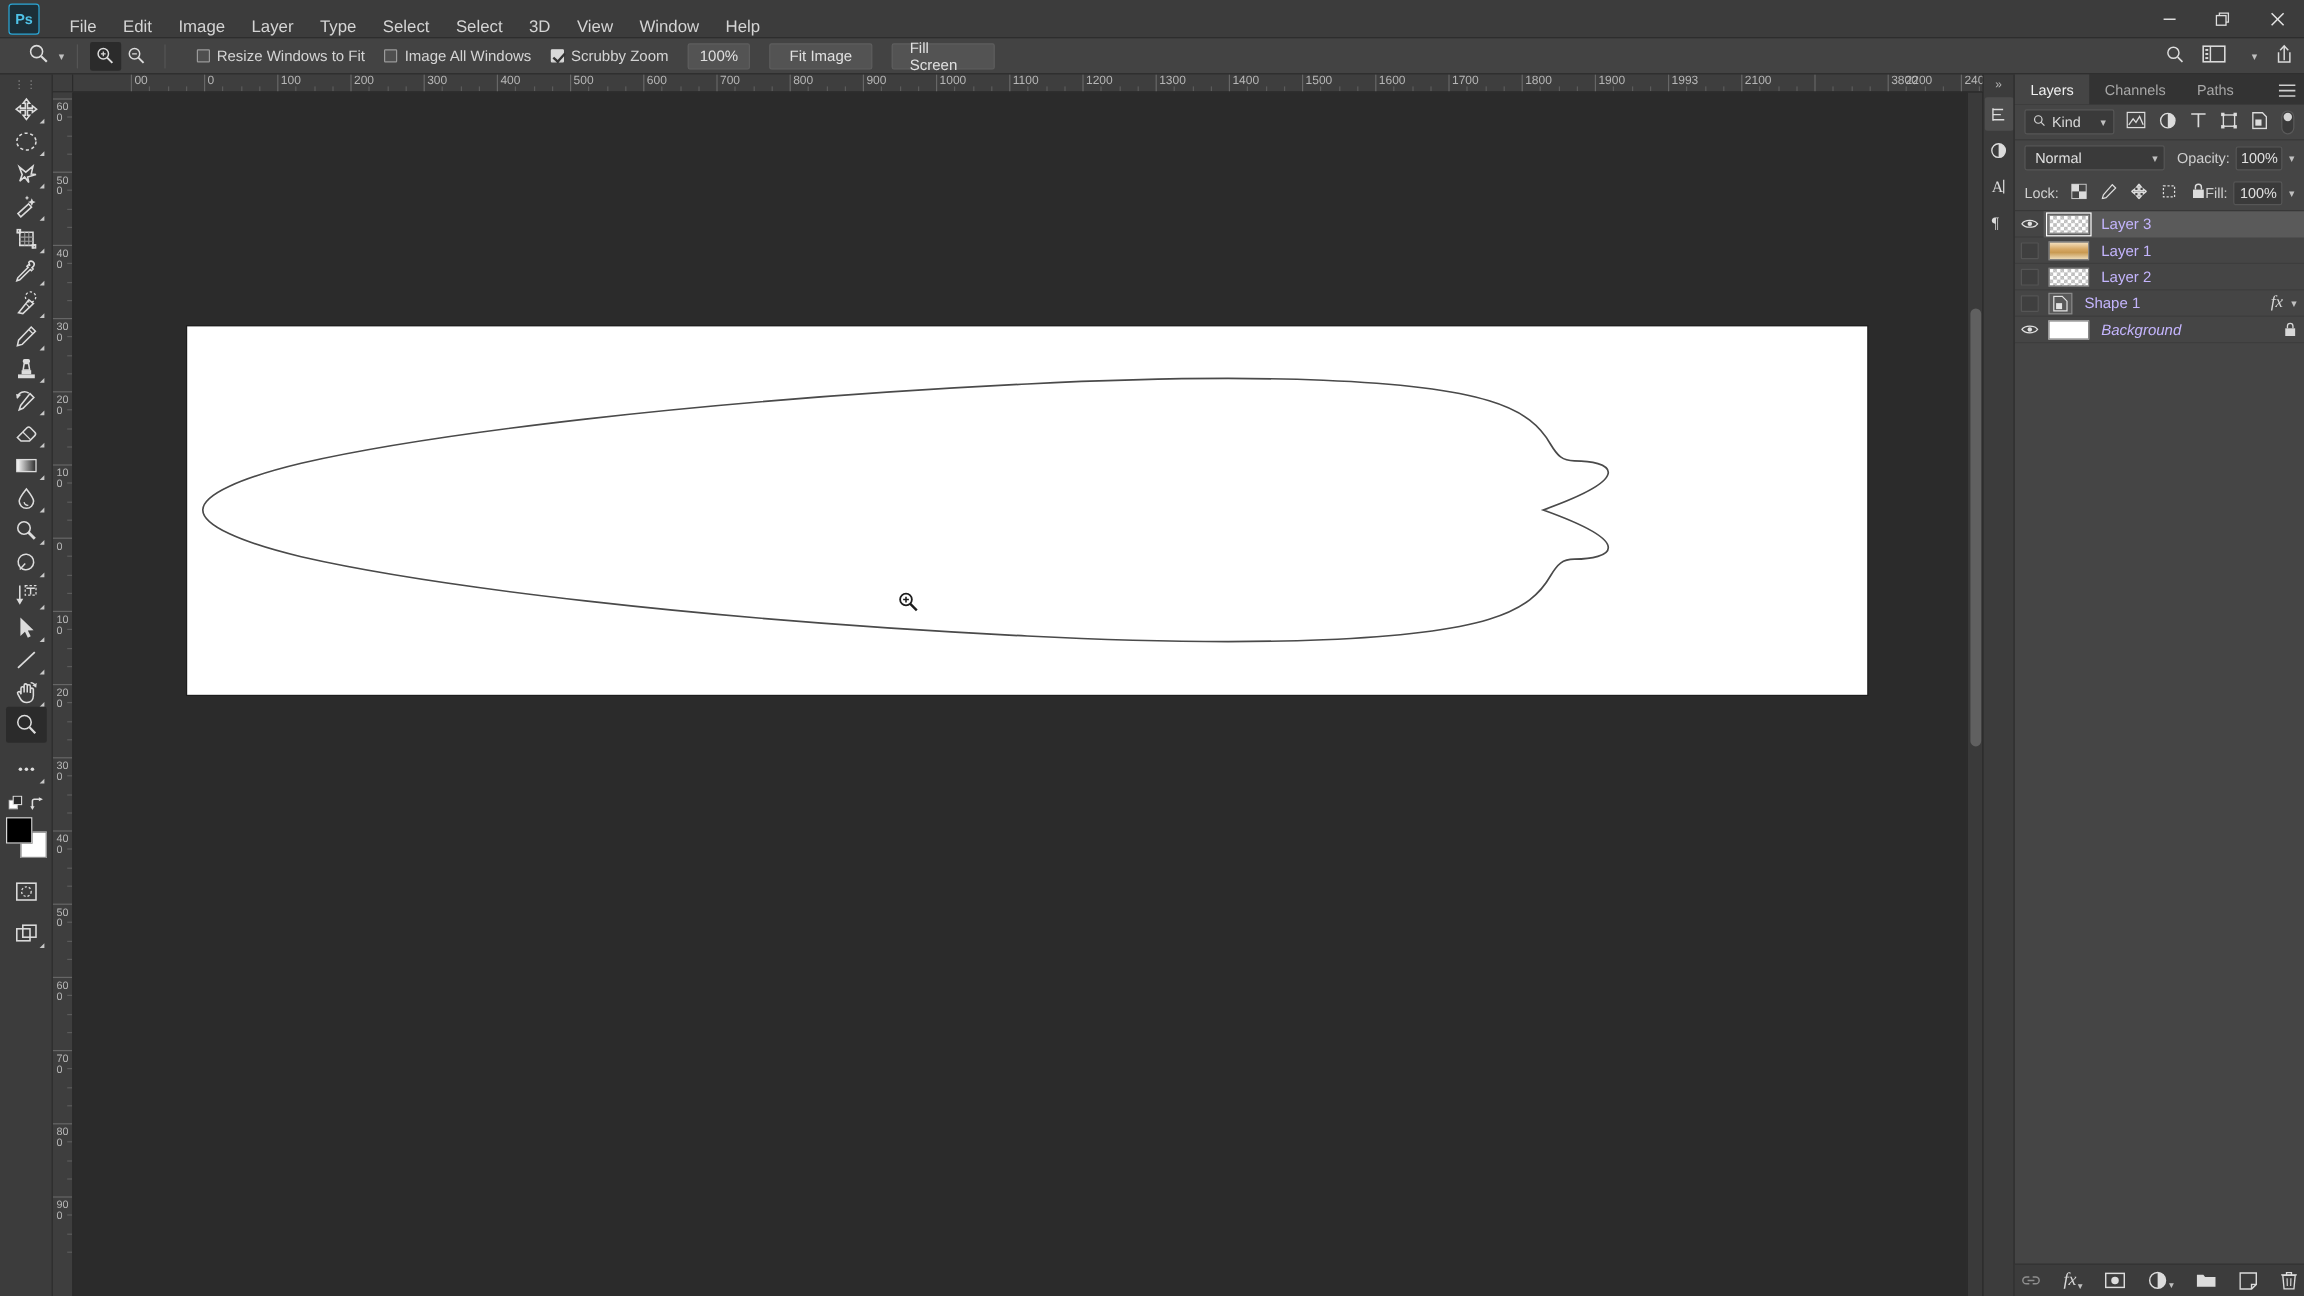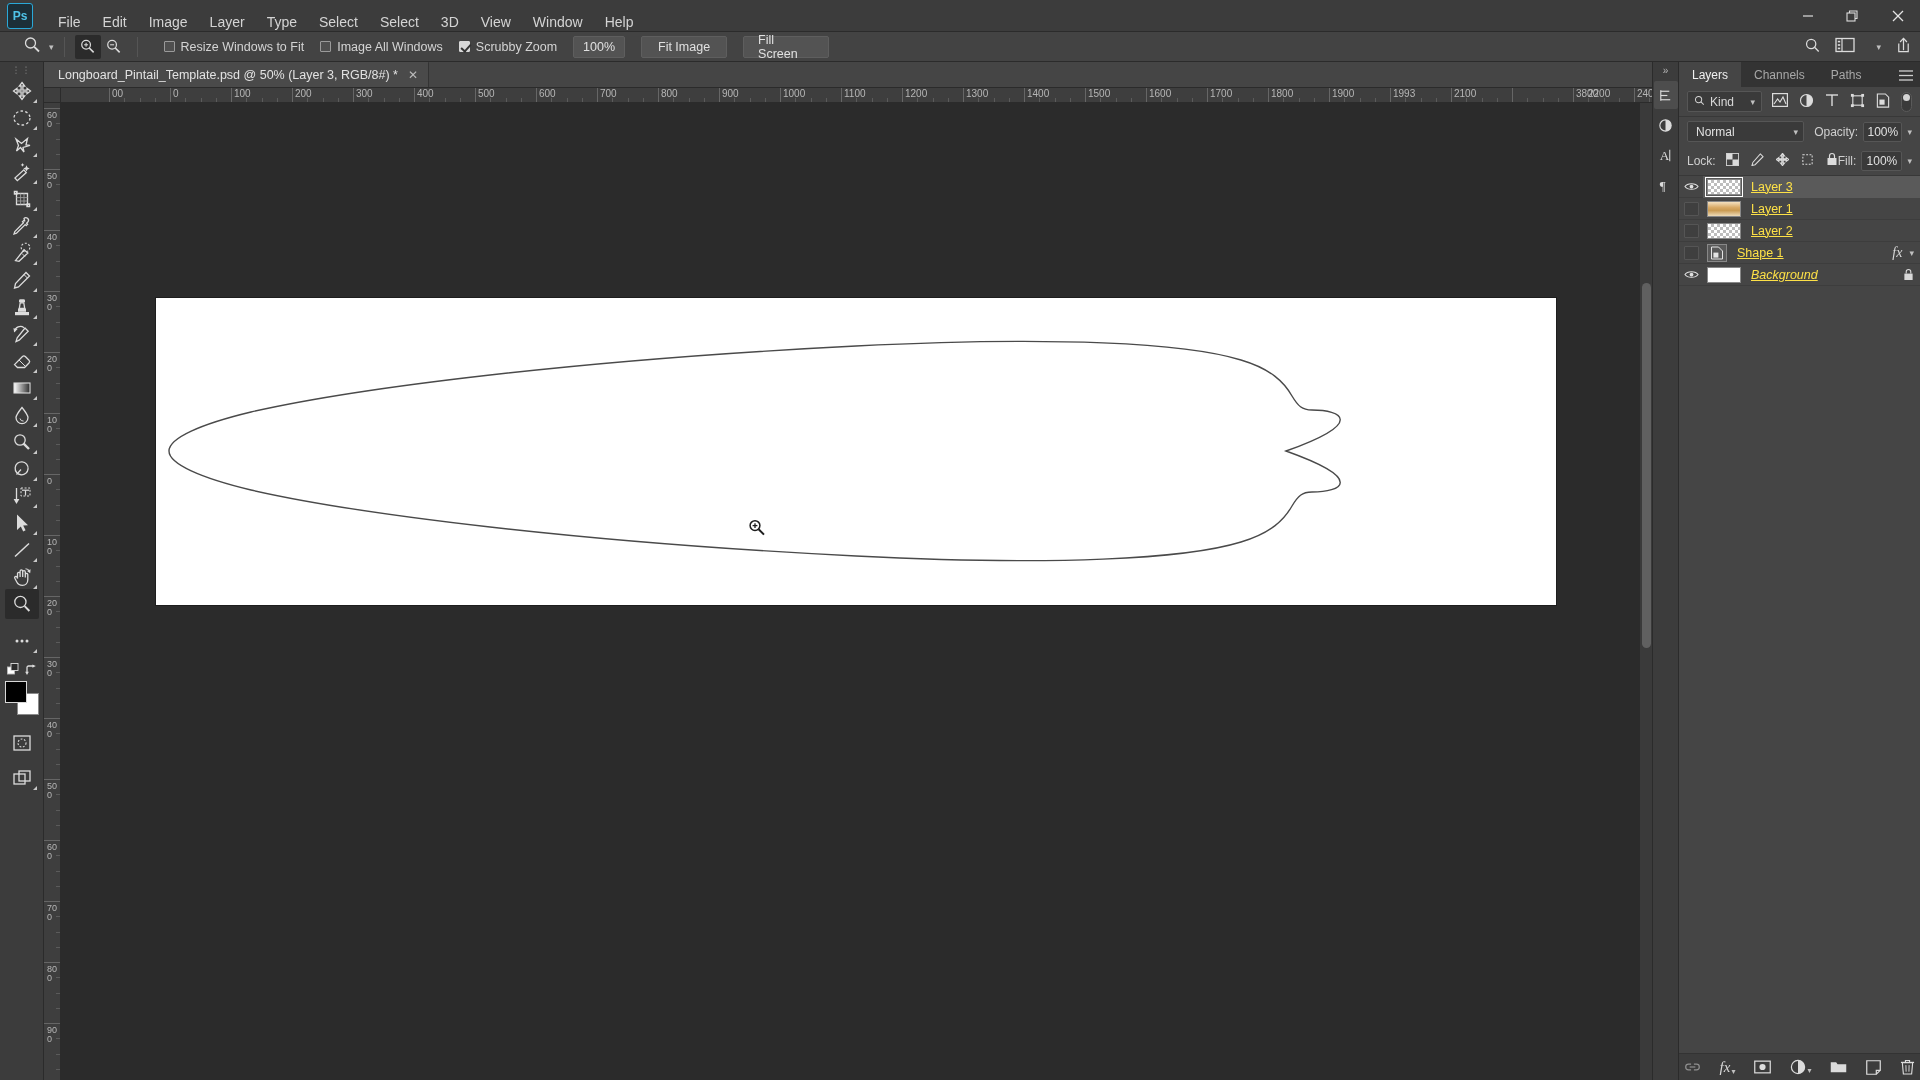--- a/index.html
+++ b/index.html
@@ -210,21 +210,21 @@
   }
   .thumb.sel-outline { outline:1px solid #fff; outline-offset:1px; }
   .thumb.wood {
     background:linear-gradient(#f3e0c0,#d8a965 40%,#c99a52 60%,#eddbb8);
   }
   .thumb.white { background:#fff; background-image:none; }
   .thumb.shape {
     background:#595959; background-image:none; width:20px;height:18px;
     display:flex;align-items:center;justify-content:center;
   }
-  .layer-name { font-size:12.5px; color:#fde047;text-decoration:underline; }
+  .layer-name { font-size:12.5px; color:#c4b5fd; }
   .layer-name.italic { font-style:italic; }
   .lr-right { margin-left:auto; display:flex; align-items:center; gap:7px; }
 
   #lp-bottom {
     height:27px; background:#3c3c3c; display:flex; align-items:center;
     justify-content:center; gap:19px; border-top:1px solid #333;
   }
   .lpb-ico { display:flex; align-items:center; justify-content:center; position:relative;}
 
   svg { shape-rendering:geometricPrecision; }
@@ -560,26 +560,20 @@
     <div class="tool" style="margin-top:8px;">
       <svg width="22" height="20" viewBox="0 0 22 20">
         <rect x="3" y="6" width="11" height="10" class="st"></rect>
         <rect x="8" y="3" width="11" height="10" class="st"></rect>
       </svg>
         <span class="corner"></span>
     </div>
   </div>
 
   <div id="center">
-    <div id="doctabs">
-      <div id="doctab">
-        <span>Longboard_Pintail_Template.psd @ 50% (Layer 3, RGB/8#) *</span>
-        <span class="closex">✕</span>
-      </div>
-    </div>
 
     <div id="docarea">
       <div id="ruler-row">
         <div id="ruler-corner"></div>
         <div id="hruler">
             <div class="hr-tick" style="left: 48px;"></div>
             <div class="hr-lab" style="left: 48px;">00</div>
             <div class="hr-minor" style="left: 63.25px;"></div>
             <div class="hr-minor" style="left: 78.5px;"></div>
             <div class="hr-minor" style="left: 93.75px;"></div>

